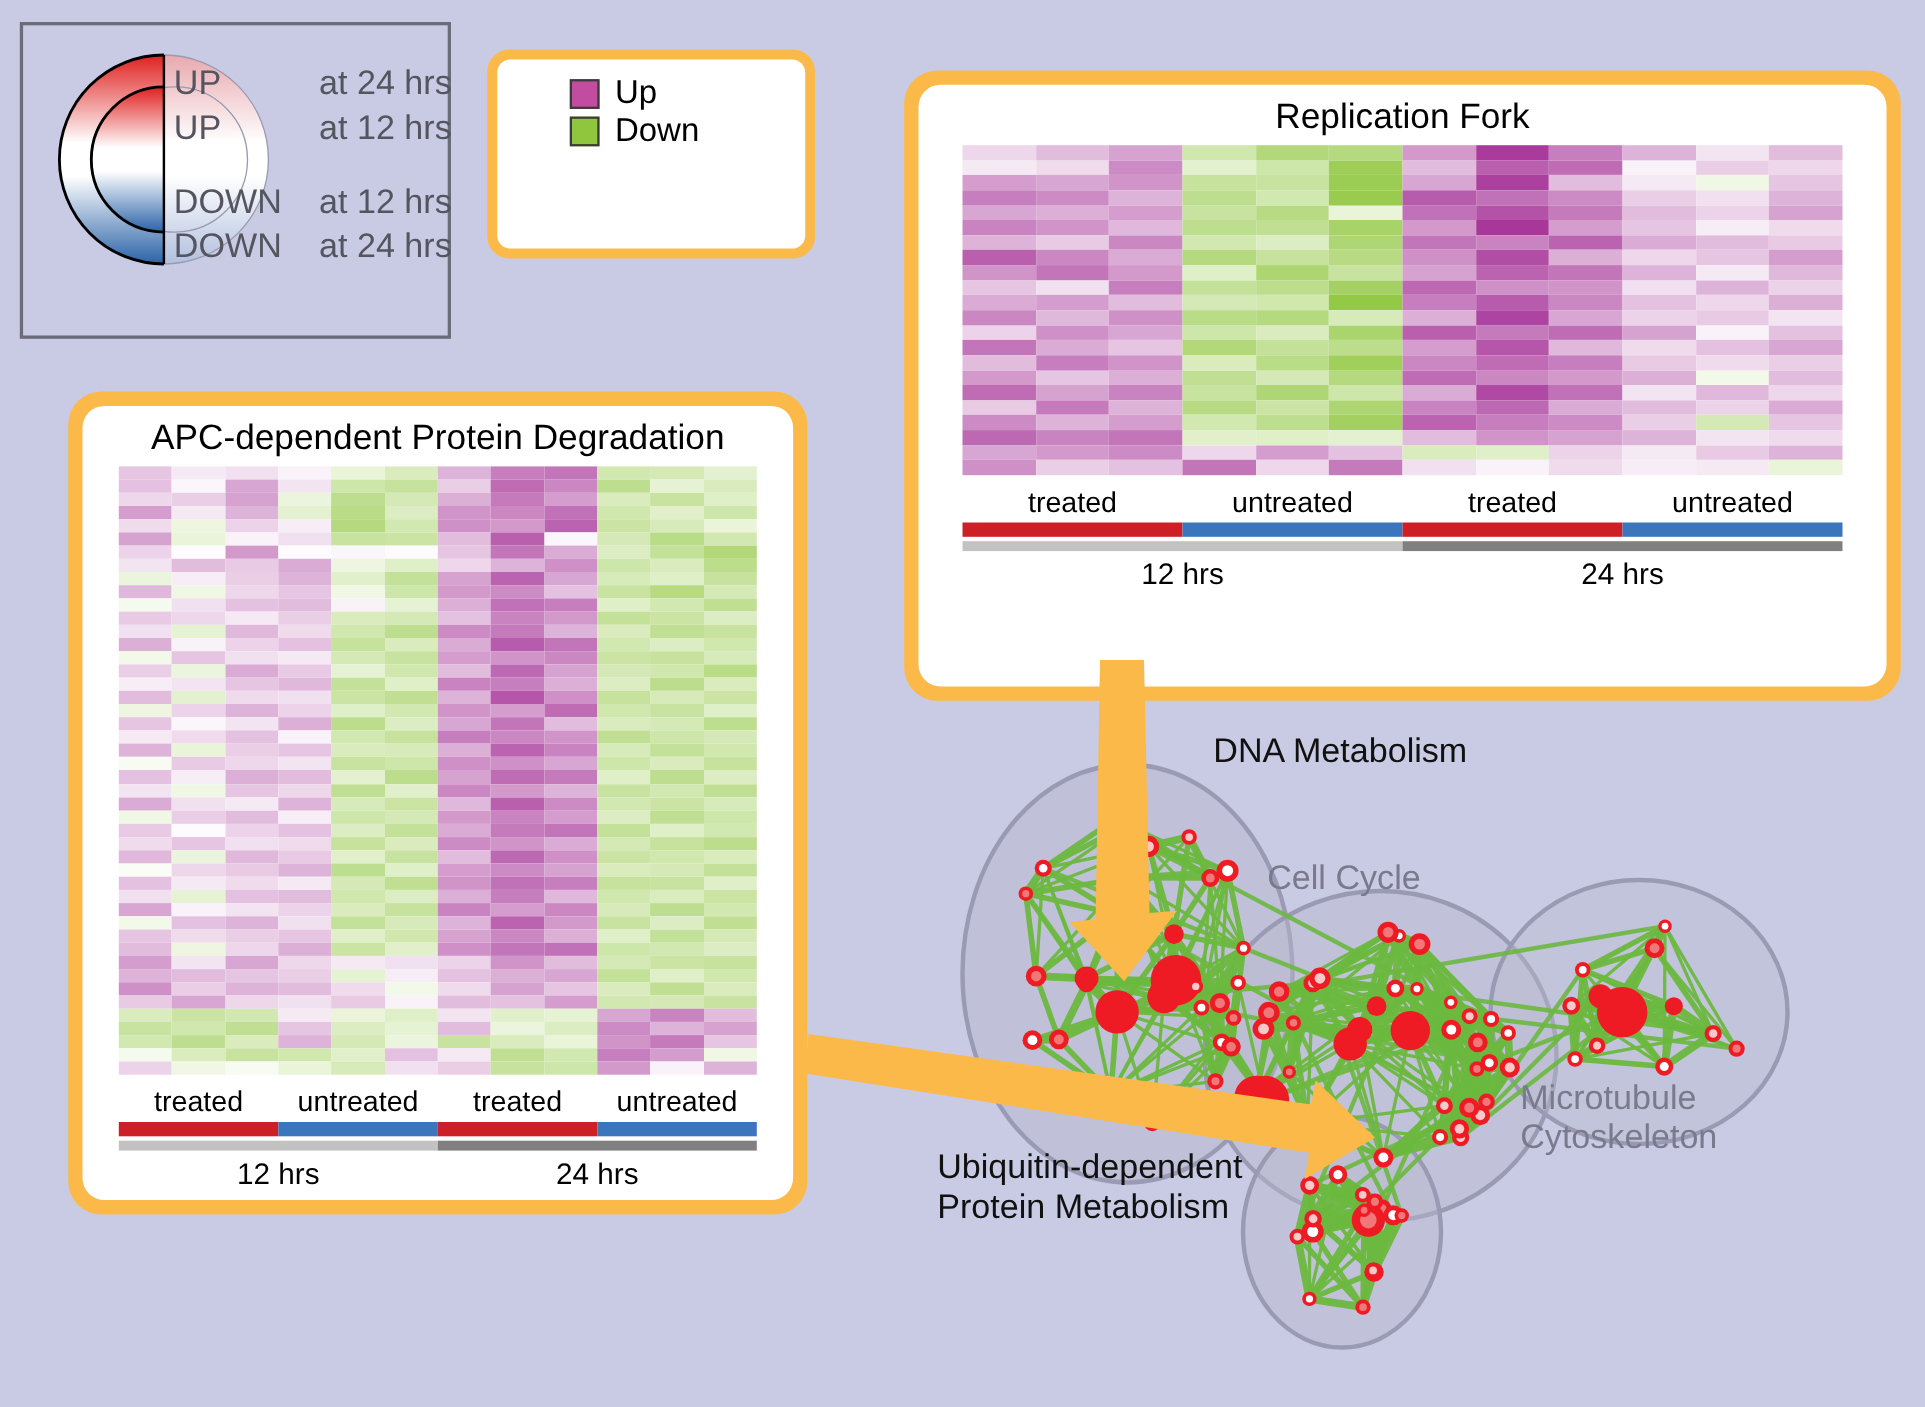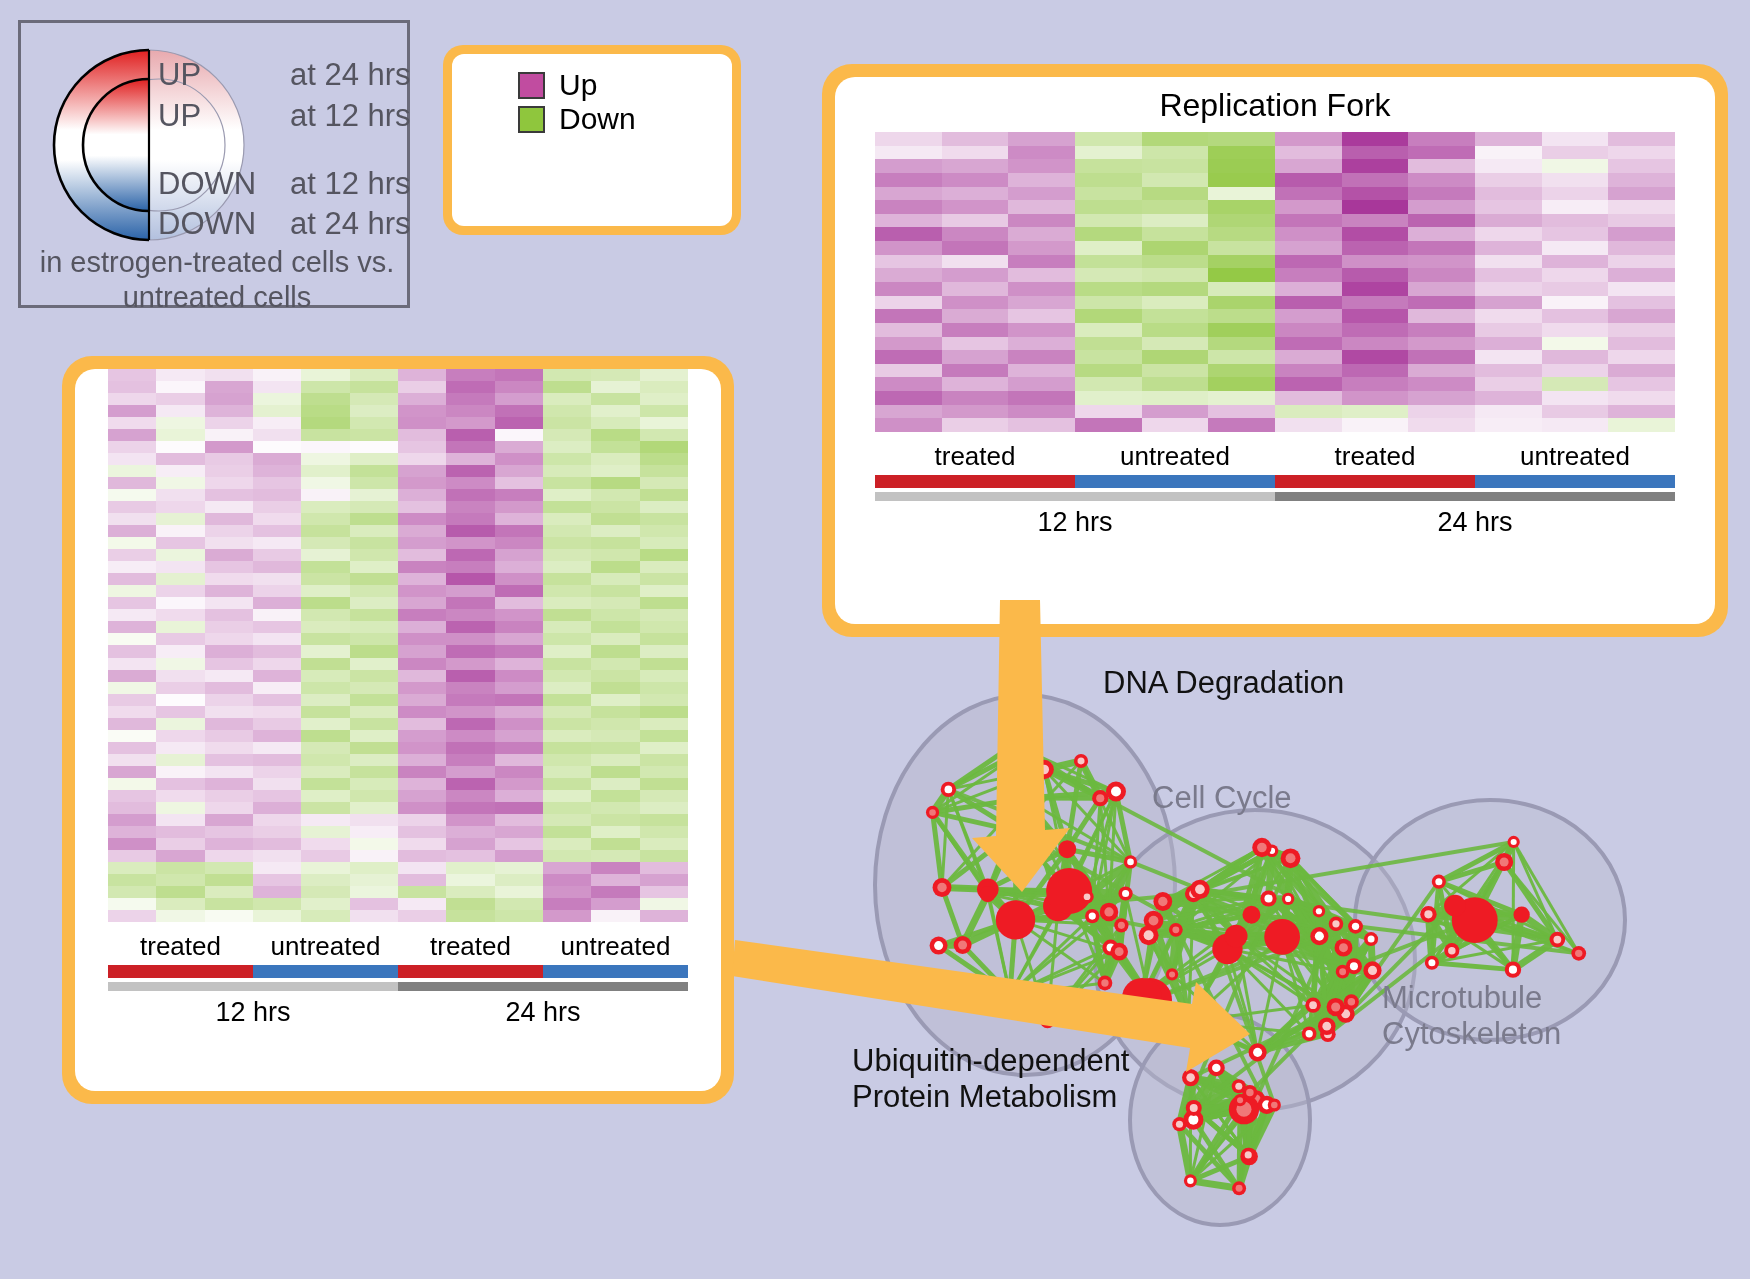--- a/index.html
+++ b/index.html
@@ -123,22 +123,20 @@
   </div>
   <div class="key-row" style="left:137px;top:143px;">
     <span class="key-lbl">DOWN</span>
     <span>at 12 hrs</span>
   </div>
   <div class="key-row" style="left:137px;top:183px;">
     <span class="key-lbl">DOWN</span>
     <span>at 24 hrs</span>
   </div>
 
-  <div id="key-caption">in estrogen-treated cells
-vs. untreated cells</div>
 </div>
 
 <div class="abs" id="legend-card">
   <div id="legend-inner">
     <div class="legend-item">
       <span class="swatch" style="background:#c14ca0"></span>
       <span>Up</span>
     </div>
     <div class="legend-item">
       <span class="swatch" style="background:#8fc63d"></span>
@@ -436,20 +434,21 @@
       <div class="time-labels">
         <span>12 hrs</span>
         <span>24 hrs</span>
       </div>
     </div>
   </div>
 </div>
 
 <div class="abs panel" id="panel-apc">
   <div class="panel-inner">
+    <div class="panel-title">APC-dependent Protein Degradation</div>
     <div class="strip-wrap" style="width:580px;">
       <div class="hm" id="hm-apc" style="height: 553px; grid-template-columns: repeat(12, 1fr); grid-template-rows: repeat(46, 1fr);">
           <div style="background: rgb(230, 197, 226);"></div>
           <div style="background: rgb(245, 233, 244);"></div>
           <div style="background: rgb(241, 224, 239);"></div>
           <div style="background: rgb(249, 242, 248);"></div>
           <div style="background: rgb(233, 244, 216);"></div>
           <div style="background: rgb(218, 236, 190);"></div>
           <div style="background: rgb(222, 179, 217);"></div>
           <div style="background: rgb(199, 126, 190);"></div>
@@ -1915,18 +1914,18 @@
 
 <svg class="abs" style="left:0;top:0;width:1750px;height:1279px;pointer-events:none;">
   <g fill="#fbb94a">
     <path d="M1000,600 L1040,600 L1045,830 L1070,828 L1022,892 L972,838 L996,836 Z"></path>
   </g>
   <g fill="#fbb94a">
     <path d="M735,940 L1192,1004 L1196,982 L1250,1034 L1186,1072 L1190,1048 L732,976 Z"></path>
   </g>
 </svg>
 
-<div class="net-label abs" id="lbl-dna">DNA Degradation</div>
+<div class="net-label abs" id="lbl-dna">DNA Metabolism</div>
 <div class="net-label abs" id="lbl-cc">Cell Cycle</div>
 <div class="net-label abs" id="lbl-mt">Microtubule
 Cytoskeleton</div>
 <div class="net-label abs" id="lbl-ub">Ubiquitin-dependent
 Protein Metabolism</div>
 
 </body></html>

